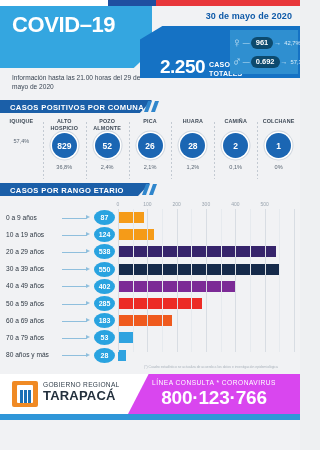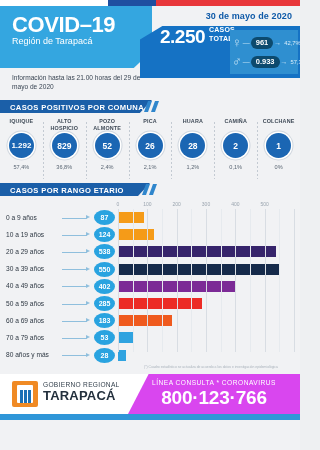--- a/index.html
+++ b/index.html
@@ -34,21 +34,21 @@
   }
   .hdr-date{
     position:absolute;right:8px;top:5px;
     font-size:9px;font-weight:bold;color:#0f5aa8;letter-spacing:.1px;
   }
   .totals{
     position:absolute;left:140px;top:20px;width:160px;height:52px;
     background:#1572c4;
     clip-path:polygon(14% 0,100% 0,100% 100%,0 100%,0 26%);
   }
-  .totals-inner{display:flex;align-items:flex-start;height:52px;padding-left:20px;}
+  .totals-inner{display:flex;align-items:flex-end;height:52px;padding-left:20px;}
   .tot-num{font-size:19px;font-weight:bold;color:#ffffff;letter-spacing:-.5px;}
   .tot-lbl{font-size:7px;font-weight:bold;color:#ffffff;line-height:8.5px;margin-left:4px;letter-spacing:.2px;}
   .gender{
     position:absolute;right:2px;top:24px;width:68px;height:44px;
     background:#2f8fd0;padding:3px 2px;box-sizing:border-box;
   }
   .grow{display:flex;align-items:center;height:19px;}
   .gicon{width:11px;text-align:center;color:#bfe0f4;font-size:13px;line-height:13px;}
   .gdash{color:#bfe0f4;font-size:7px;padding:0 1px;}
   .gpill{
@@ -147,21 +147,20 @@
 
   <div class="flagbar">
     <div class="flag-white"></div>
     <div class="flag-blue"></div>
     <div class="flag-red"></div>
   </div>
 
   <div class="header">
     <div class="hdr-left">
       <div class="t2">COVID–19</div>
-      <div class="t3">Región de Tarapacá</div>
     </div>
     <div class="hdr-note">Información hasta las 21.00 horas del 29 de mayo de 2020</div>
     <div class="hdr-date">30 de mayo de 2020</div>
 
     <div class="totals">
       <div class="totals-inner">
         <div class="tot-num">2.250</div>
         <div class="tot-lbl">
           <div>CASOS</div>
           <div>TOTALES</div>
@@ -173,37 +172,36 @@
       <div class="grow">
         <div class="gicon">♀</div>
         <div class="gdash">—</div>
         <div class="gpill">961</div>
         <div class="gdash">→</div>
         <div class="gpct">42,7%</div>
       </div>
       <div class="grow">
         <div class="gicon">♂</div>
         <div class="gdash">—</div>
-        <div class="gpill">0.933</div>
+        <div class="gpill">0.692</div>
         <div class="gdash">→</div>
         <div class="gpct">57,3%</div>
       </div>
     </div>
   </div>
 
   <div class="secbar s1">
     <div class="fill">CASOS POSITIVOS POR COMUNA</div>
     <div class="slash" style="left:146px;"></div>
     <div class="slash" style="left:153px;"></div>
   </div>
 
   <div class="comunas">
     <div class="comuna">
       <div class="cname">IQUIQUE</div>
-      <div class="ccircle sm">1.292</div>
       <div class="cpct">57,4%</div>
     </div>
     <div class="comuna">
       <div class="cname">ALTO HOSPICIO</div>
       <div class="ccircle">829</div>
       <div class="cpct">36,8%</div>
     </div>
     <div class="comuna">
       <div class="cname">POZO ALMONTE</div>
       <div class="ccircle">52</div>

